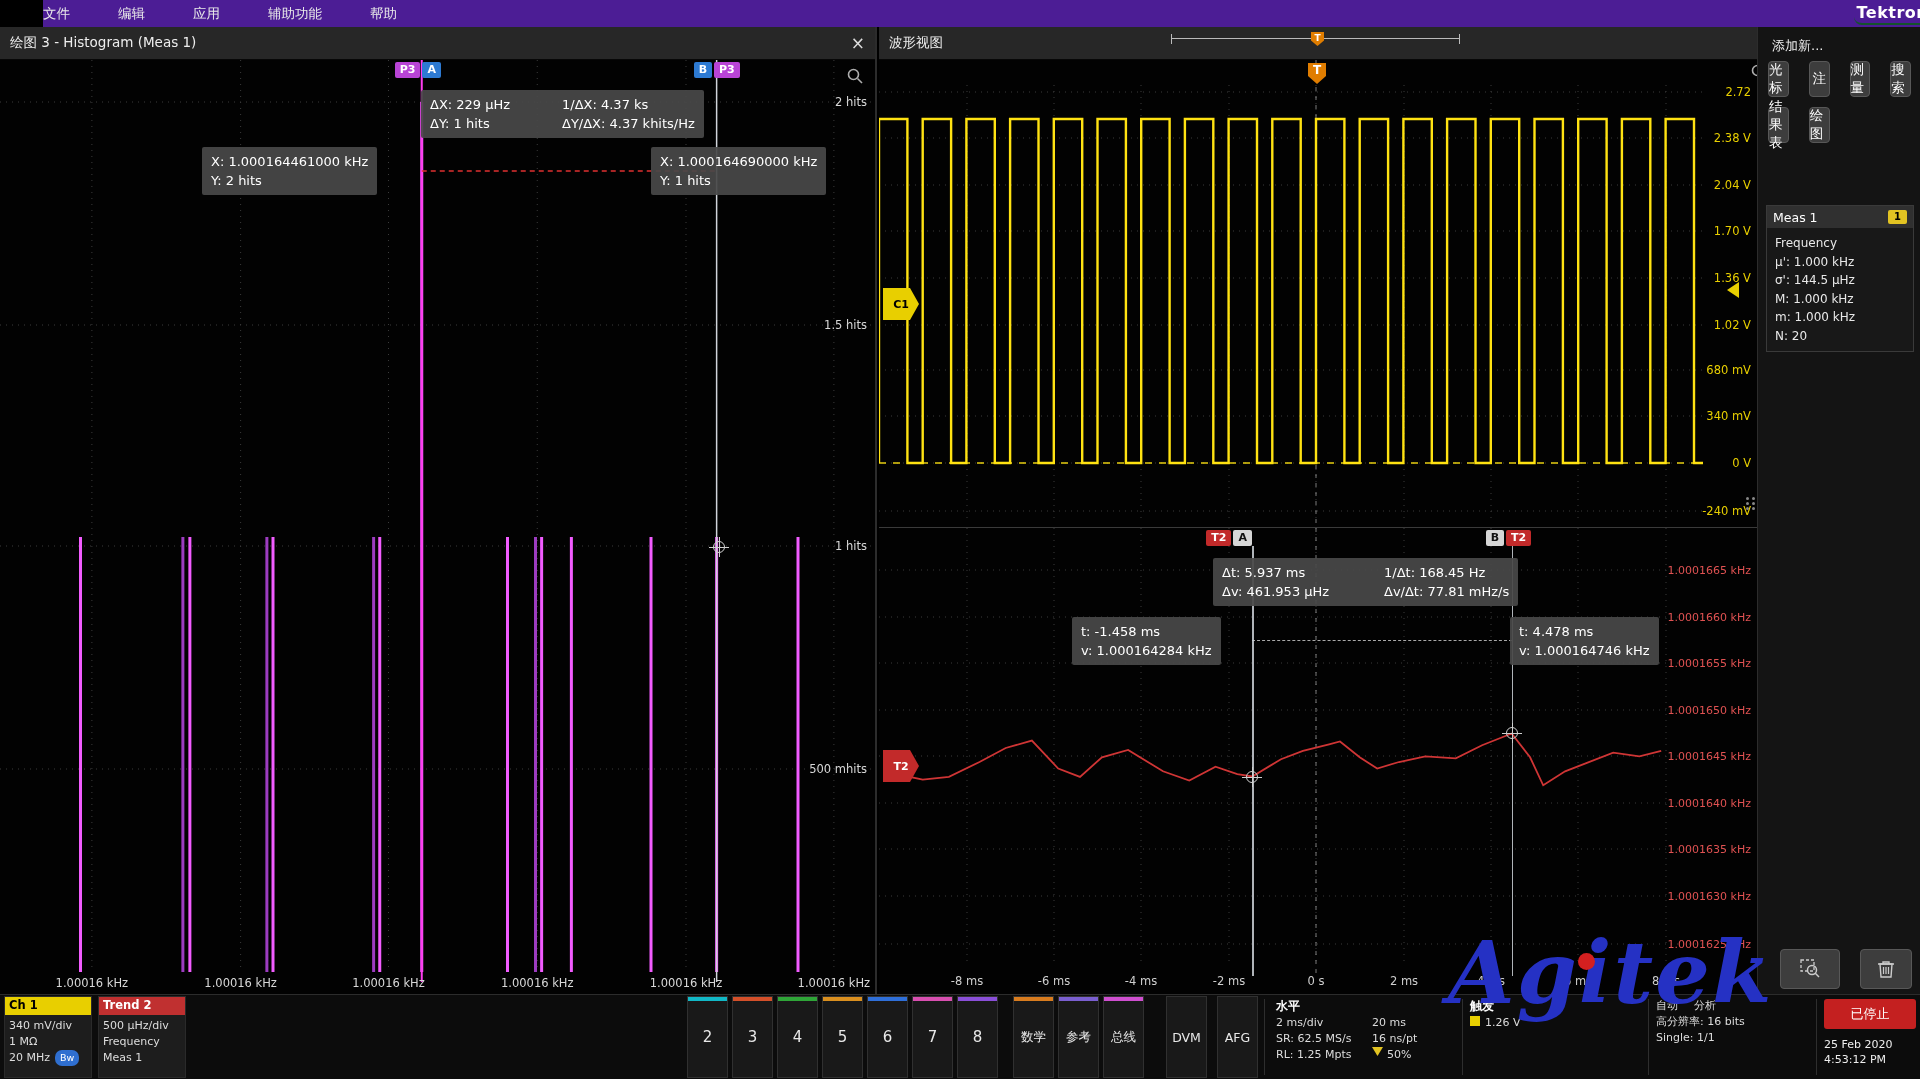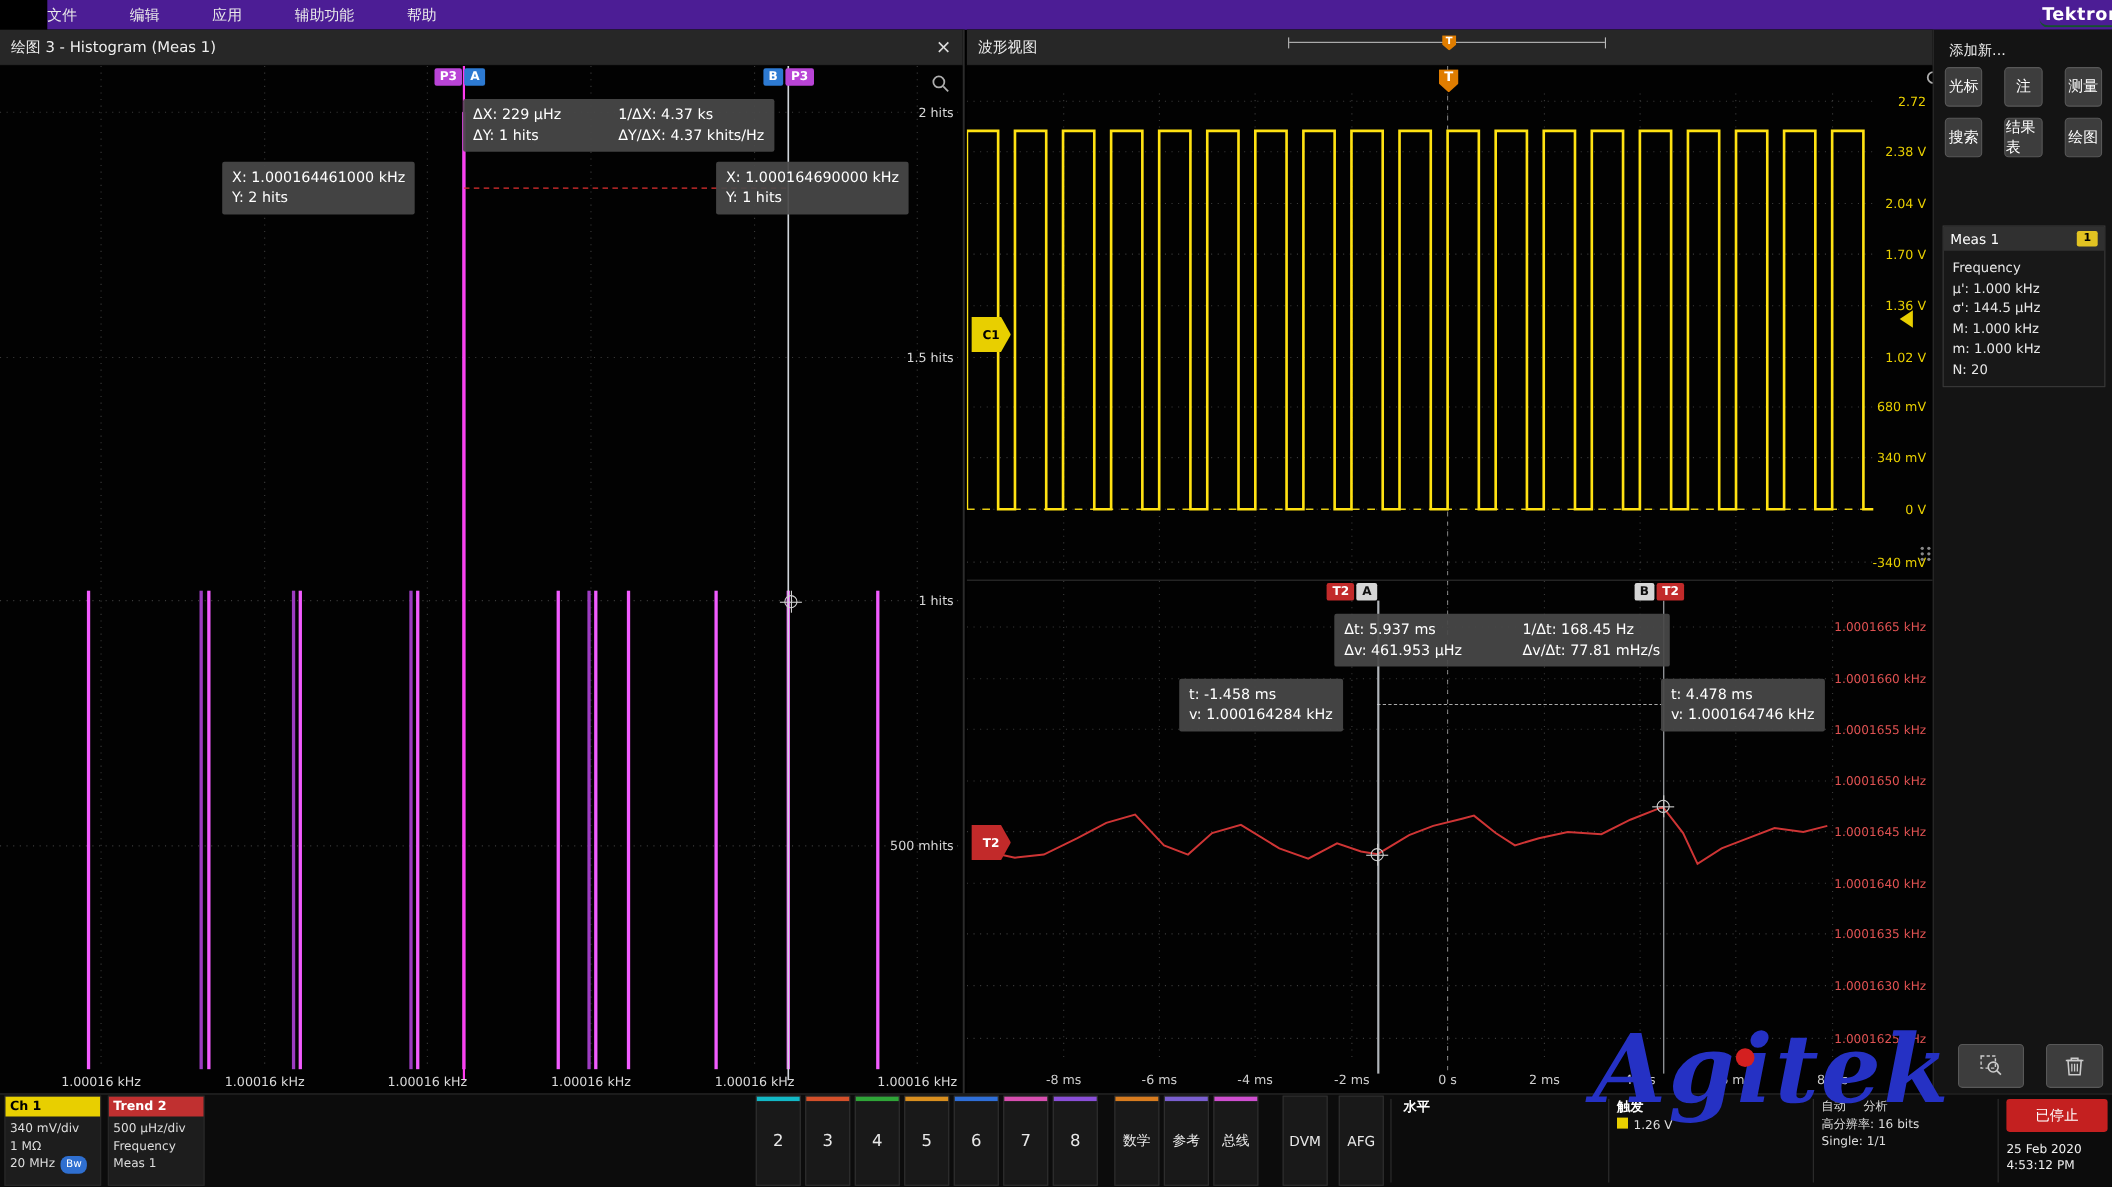--- a/index.html
+++ b/index.html
@@ -61,21 +61,21 @@
   .ruler::before{content:"";position:absolute;left:0;right:0;top:4px;height:1px;background:#bbb;}
   .ruler-t{position:absolute;left:139px;top:-2px;width:13px;height:14px;background:#e07d00;color:#fff;
            font-size:9px;font-weight:bold;text-align:center;line-height:13px;
            clip-path:polygon(0 0,100% 0,100% 60%,50% 100%,0 60%);}
   .icon-btn{position:absolute;opacity:.85;}
   .handle{position:absolute;right:1px;top:470px;display:grid;grid-template-columns:4px 4px;gap:2px;}
   .handle i{width:3px;height:3px;border-radius:50%;background:#888;}
   
   .sidebar{position:absolute;left:1757px;top:27px;width:194px;height:967px;background:#141414;border-left:1px solid #2c2c2c;box-sizing:border-box;}
   .sb-addnew{position:absolute;left:14px;top:10px;font-size:13px;color:#eee;}
-  .sb-grid{position:absolute;left:10px;top:34px;width:143px;display:grid;grid-template-columns:1fr 1fr 1fr;gap:10px 20px;}
+  .sb-grid{position:absolute;left:10px;top:34px;width:143px;display:grid;grid-template-columns:1fr 1fr 1fr 1fr;gap:10px 20px;}
   .sb-btn{height:34px;background:#3d3d3d;border:1px solid #585858;border-radius:4px;color:#fff;
           font-size:13.5px;display:flex;align-items:center;justify-content:center;}
   .meas{position:absolute;left:8px;top:178px;width:146px;background:#181818;border:1px solid #3a3a3a;}
   .meas-head{height:22px;background:#303030;display:flex;align-items:center;padding:0 6px;font-size:12.5px;}
   .meas-badge{margin-left:auto;background:#e2c322;color:#000;font-size:10px;font-weight:bold;
               padding:0 6px;border-radius:2px;height:14px;line-height:14px;}
   .meas-body{padding:6px 8px;font-size:12px;line-height:18.5px;color:#e8e8e8;}
   .sb-tool{position:absolute;top:922px;height:38px;background:#3d3d3d;border:1px solid #585858;border-radius:4px;
            display:flex;align-items:center;justify-content:center;}
   
@@ -242,21 +242,21 @@
       </span>
     <div class="vlabel" style="top:25px">2.72</div>
         <div class="vlabel" style="top:71px">2.38 V</div>
         <div class="vlabel" style="top:118px">2.04 V</div>
         <div class="vlabel" style="top:164px">1.70 V</div>
         <div class="vlabel" style="top:211px">1.36 V</div>
         <div class="vlabel" style="top:258px">1.02 V</div>
         <div class="vlabel" style="top:303px">680 mV</div>
         <div class="vlabel" style="top:349px">340 mV</div>
         <div class="vlabel" style="top:396px">0 V</div>
-        <div class="vlabel" style="top:444px">-340 mV</div>
+        <div class="vlabel" style="top:444px">-240 mV</div>
       </div>
     <div class="wave-bottom" id="wave-bottom">
       <svg id="trend-svg" width="878" height="466">
           <line x1="0" y1="42" x2="824" y2="42" class="grid"></line>
           <line x1="0" y1="89" x2="824" y2="89" class="grid"></line>
           <line x1="0" y1="135" x2="824" y2="135" class="grid"></line>
           <line x1="0" y1="182" x2="824" y2="182" class="grid"></line>
           <line x1="0" y1="228" x2="824" y2="228" class="grid"></line>
           <line x1="0" y1="275" x2="824" y2="275" class="grid"></line>
           <line x1="0" y1="321" x2="824" y2="321" class="grid"></line>
@@ -436,20 +436,35 @@
         <div class="ch-btn small">
           <span>DVM</span>
         </div>
         <div class="ch-btn small">
           <span>AFG</span>
         </div>
       </div>
     <div class="vsep" style="left:1264px;"></div>
     <div class="bb-panel" style="left:1276px;width:182px;">
       <div class="bb-title">水平</div>
+      <div id="horiz-rows">
+          <div class="hrow">
+            <span class="hl">2 ms/div</span>
+            <span class="hr">20 ms</span>
+          </div>
+          <div class="hrow">
+            <span class="hl">SR: 62.5 MS/s</span>
+            <span class="hr">16 ns/pt</span>
+          </div>
+          <div class="hrow">
+            <span class="hl">RL: 1.25 Mpts</span>
+            <span class="pos-icon"></span>
+            <span class="hr">50%</span>
+          </div>
+        </div>
     </div>
     <div class="vsep" style="left:1462px;"></div>
     <div class="bb-panel" style="left:1470px;width:170px;">
       <div class="bb-title">触发</div>
       <div><span class="swatch"></span><span>1.26 V</span></div>
     </div>
     <div class="vsep" style="left:1648px;"></div>
     <div class="bb-panel" style="left:1656px;width:155px;">
       <div style="display:flex;gap:16px;">
         <span>自动</span>

